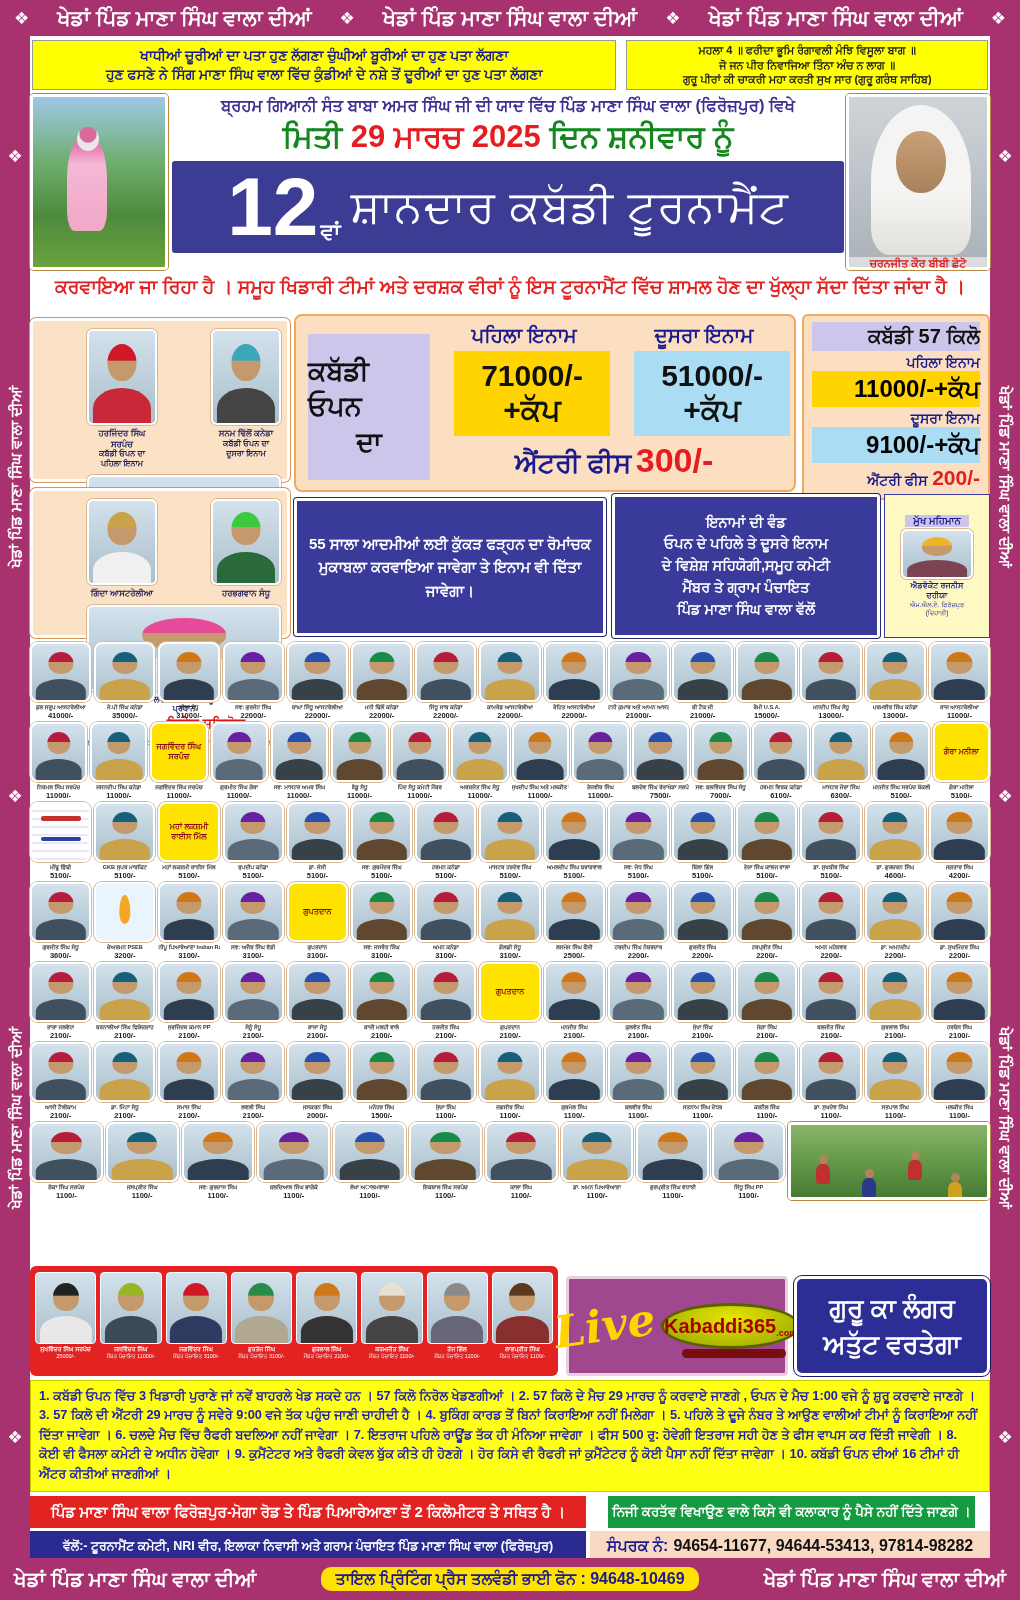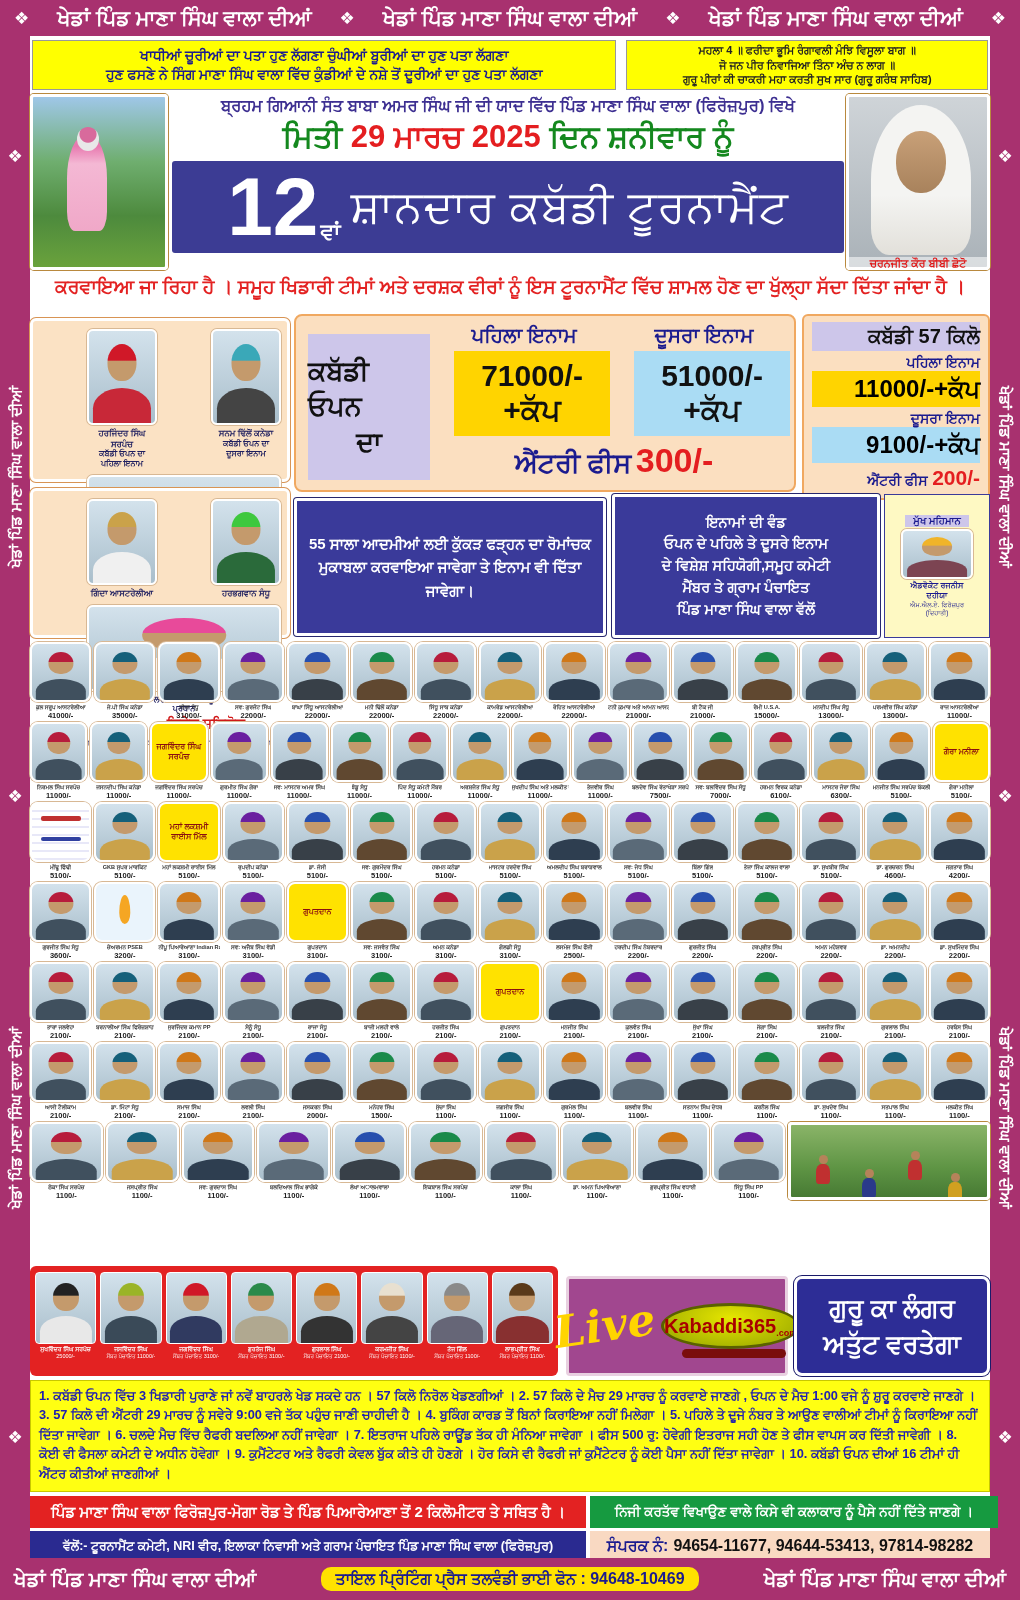--- a/index.html
+++ b/index.html
@@ -186,21 +186,21 @@
     border:3px solid #fff; box-shadow:0 0 0 1px #1a1a6a; border-radius:8px; color:#fff; font-weight:bold;
     font-size:26px; display:flex; flex-direction:column; align-items:center; justify-content:center; line-height:1.4; }
 
   
   .rules-box { position:absolute; left:30px; top:1380px; width:960px; height:112px; background:#ffff12;
     border:1px solid #c8c800; color:#2020b0; font-weight:bold; font-size:12.8px; line-height:1.52;
     padding:5px 8px; text-align:left; }
   .strip { position:absolute; color:#fff; font-weight:bold; display:flex; align-items:center;
     justify-content:center; text-align:center; }
   .loc-strip { left:30px; top:1496px; width:556px; height:32px; background:#e32222; font-size:15px; }
-  .artist-strip { left:590px; top:1496px; width:408px; height:32px; background:#169a40; font-size:13.5px; }
+  .artist-strip { left:608px; top:1496px; width:367px; height:32px; background:#169a40; font-size:13.5px; }
   .org-strip { left:30px; top:1531px; width:556px; height:30px; background:#2a2a90; font-size:12.5px; }
   .contact-strip { left:590px; top:1531px; width:400px; height:30px; background:#f9d9c2; color:#111; font-size:16px; }
   .contact-strip .clabel { color:#1b1b8f; margin-right:5px; }
   .press-pill { background:#ffe200; color:#1b1b8f; font-weight:bold; font-size:16px; border-radius:10px;
     padding:3px 14px; }
 </style>
 </head>
 <body>
 
 <div id="page">

